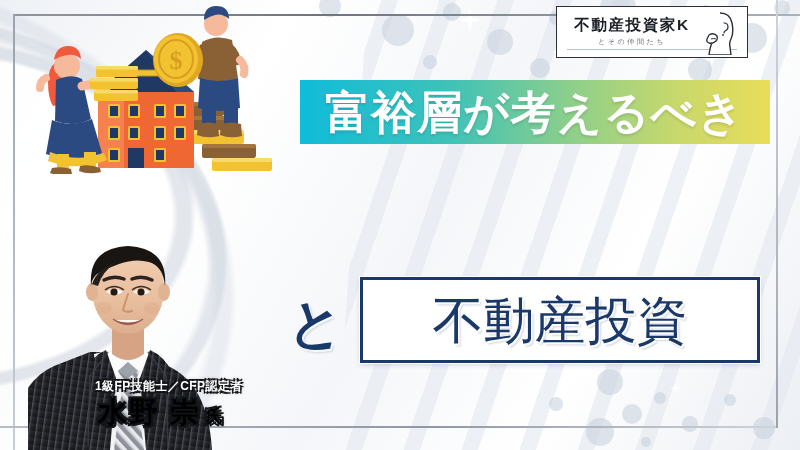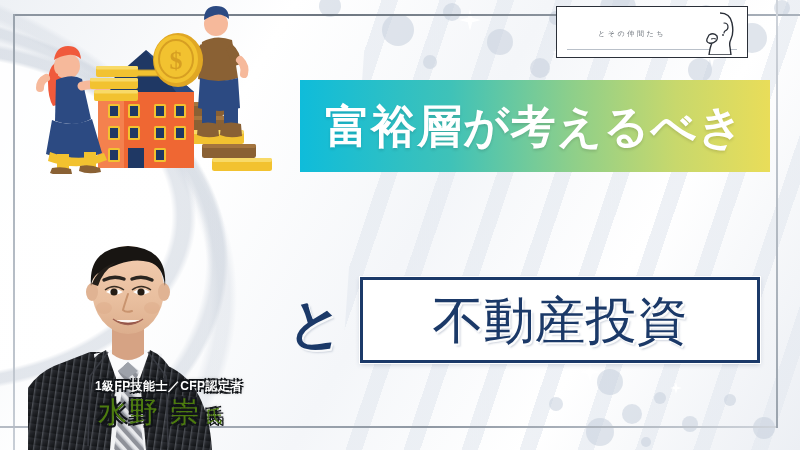--- a/index.html
+++ b/index.html
@@ -97,21 +97,21 @@
   }
   .logo-avatar {
     width:44px; height:46px; position:relative; flex:none; margin-right:4px;
   }
 
   
   .illus { position:absolute; left:16px; top:2px; width:268px; height:172px; z-index:4; }
 
   
   .band {
-    position:absolute; left:300px; top:80px; width:470px; height:92px;
+    position:absolute; left:300px; top:80px; width:470px; height:64px;
     background:linear-gradient(90deg,#0fbcda 0%, #3fc2b8 32%, #8ecf8a 58%, #c8d86c 80%, #e9dd59 100%);
     z-index:5;
     display:flex; align-items:center; justify-content:center;
   }
   .band-text {
     color:#ffffff; font-weight:700; font-size:45px;
     letter-spacing:1px; line-height:1;
     white-space:nowrap;
     text-shadow:0 2px 3px rgba(0,0,0,.12);
   }
@@ -162,22 +162,22 @@
     position:absolute; left:95px; top:378px; z-index:9;
     font-size:12px; font-weight:700; color:#ffffff;
     letter-spacing:.4px; white-space:nowrap;
     text-shadow:
       -1.6px -1.6px 0 #111418, 1.6px -1.6px 0 #111418,
       -1.6px 1.6px 0 #111418, 1.6px 1.6px 0 #111418,
       0 0 4px rgba(0,0,0,.7);
   }
   .pname {
     position:absolute; left:98px; top:398px; z-index:9;
-    color:#4d7c0f; white-space:nowrap;
-    font-size:29px; font-weight:400; letter-spacing:2px; line-height:1;
+    color:#000000; white-space:nowrap;
+    font-size:29px; font-weight:700; letter-spacing:2px; line-height:1;
     text-shadow:
       -2.2px -2.2px 0 #111418, 2.2px -2.2px 0 #111418,
       -2.2px 2.2px 0 #111418, 2.2px 2.2px 0 #111418,
       0 0 5px rgba(0,0,0,.65);
   }
   .pname .suffix { font-size:17px; margin-left:5px; letter-spacing:0; }
 </style>
 </head>
 <body>
 
@@ -315,20 +315,21 @@
         <ellipse cx="162" cy="58" rx="25" ry="27" fill="#e0a724"></ellipse>
         <ellipse cx="160" cy="57" rx="22" ry="24" fill="#f2c230"></ellipse>
         <ellipse cx="160" cy="57" rx="17" ry="19" fill="none" stroke="#d79f22" stroke-width="2"></ellipse>
         <text x="160" y="67" font-size="26" font-weight="700" fill="#d79f22" text-anchor="middle" font-family="Liberation Serif, serif">$</text>
       </g>
     </g>
   </svg>
 
   <div class="logo-card">
     <div class="logo-text-wrap">
+      <div class="logo-title">不動産投資家K</div>
       <div class="logo-sub">とその仲間たち</div>
       <div class="logo-rule"></div>
     </div>
     <svg class="logo-avatar" viewBox="0 0 44 46">
       <path d="M21 4 q10 0 12 10 q2 10 -1 16 q-2 4 -1 8 l1 8 H10 q1 -8 3 -12" fill="#ffffff" stroke="#2a2f38" stroke-width="1.4" stroke-linejoin="round"></path>
       <path d="M25 14 q4 0 4 4 q0 3 -3 4 q-1 1 -1 2" fill="none" stroke="#2a2f38" stroke-width="1.2" stroke-linecap="round"></path>
       <circle cx="24" cy="26" r=".9" fill="#2a2f38"></circle>
       <path d="M10 26 q5 -3 8 1 q1 3 -1 5 q-3 3 -7 2 q-3 -1 -2 -4 Z" fill="#ffffff" stroke="#2a2f38" stroke-width="1.3" stroke-linejoin="round"></path>
       <path d="M12 30 q3 -1 5 0" fill="none" stroke="#2a2f38" stroke-width="1"></path>
     </svg>

